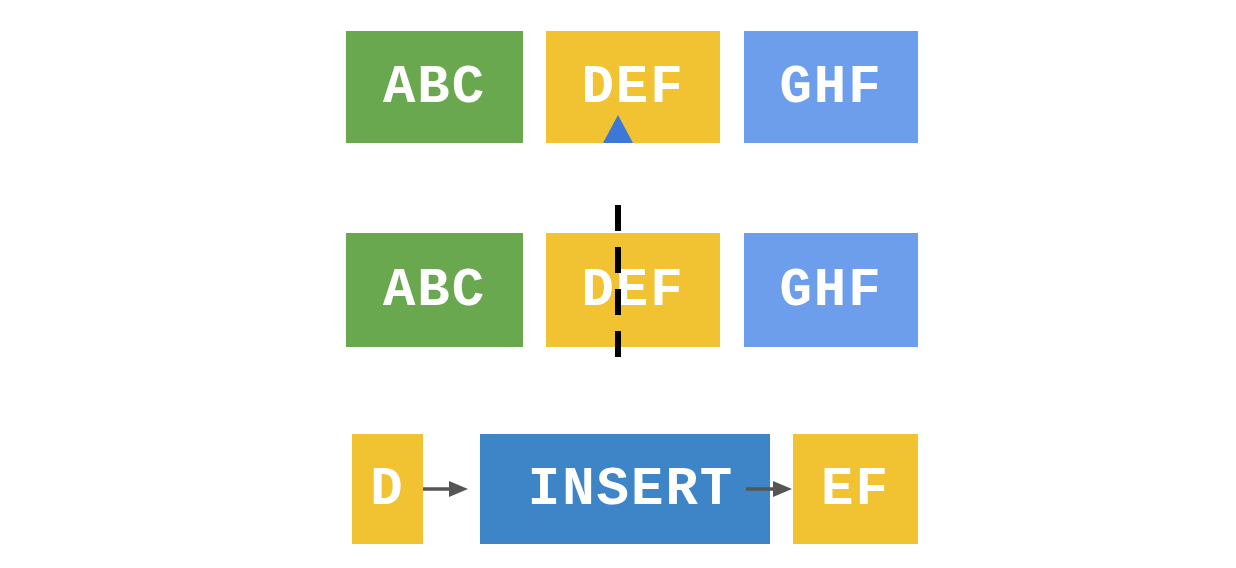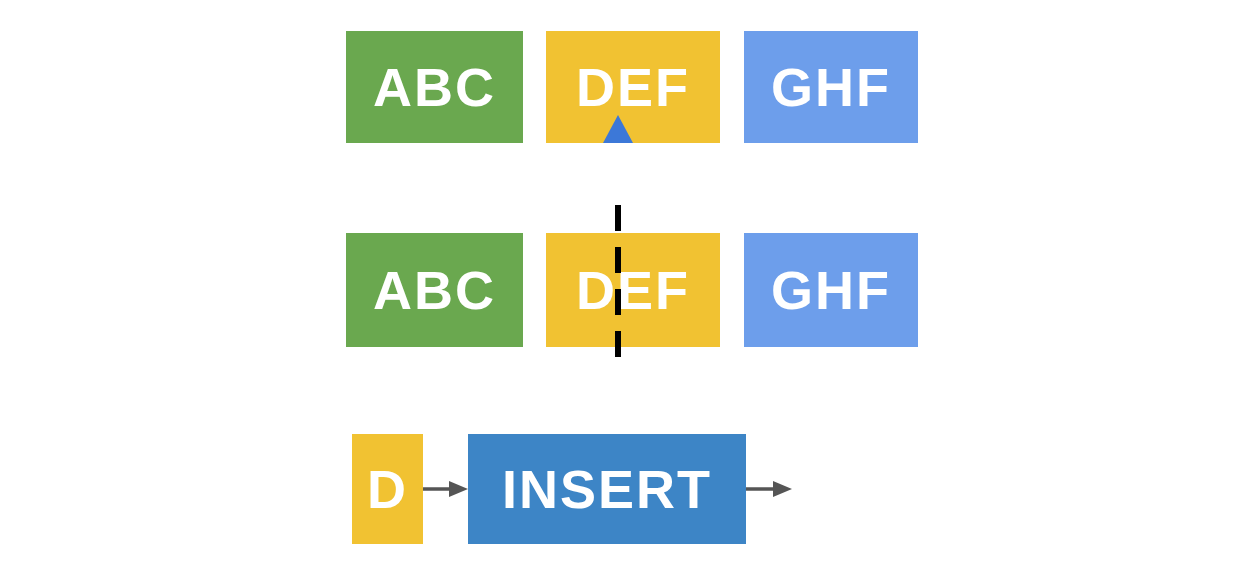--- a/index.html
+++ b/index.html
@@ -1,21 +1,21 @@
 <!DOCTYPE html>
 <html><head>
 <meta charset="utf-8">
 <style>
   html, body { margin: 0; padding: 0; background: #ffffff; }
   .canvas {
     position: relative;
     width: 1026px;
     height: 568px;
     background: #ffffff;
-    font-family: Liberation Sans, sans-serif;
+    font-family: Liberation Mono, monospace;
     overflow: hidden;
   }
   .node {
     position: absolute;
     display: flex;
     align-items: center;
     justify-content: center;
     color: #ffffff;
     font-weight: bold;
     font-size: 54px;
@@ -54,21 +54,21 @@
     position: absolute;
     left: 140px;
     top: 434px;
     height: 110px;
     display: flex;
     align-items: center;
     font-size: 33px;
     color: #595959;
   }
   .dbox    { left: 352px; width: 71px; }
-  .insert  { left: 468px; width: 278px; }
+  .insert  { left: 480px; width: 278px; padding-left: 12px; }
   .efbox   { left: 793px; width: 125px; }
   .arrow {
     position: absolute;
     top: 478px;
     height: 22px;
     color: #555555;
     line-height: 0;
   }
   .arrow1 { left: 423px; width: 45px; }
   .arrow2 { left: 746px; width: 46px; }
@@ -116,14 +116,17 @@
     <span>INSERT</span>
   </div>
 
   <div class="arrow arrow2" style="color: rgb(85, 85, 85);">
     <svg width="46" height="22" viewBox="0 0 46 22">
       <line x1="0" y1="11" x2="29" y2="11" stroke="currentColor" stroke-width="3.5"></line>
       <polygon points="27,3 46,11 27,19" fill="currentColor"></polygon>
     </svg>
   </div>
 
+  <div class="node r3 efbox" style="background: rgb(241, 194, 50);">
+    <span>EF</span>
+  </div>
 
 </div>
 
 </body></html>

